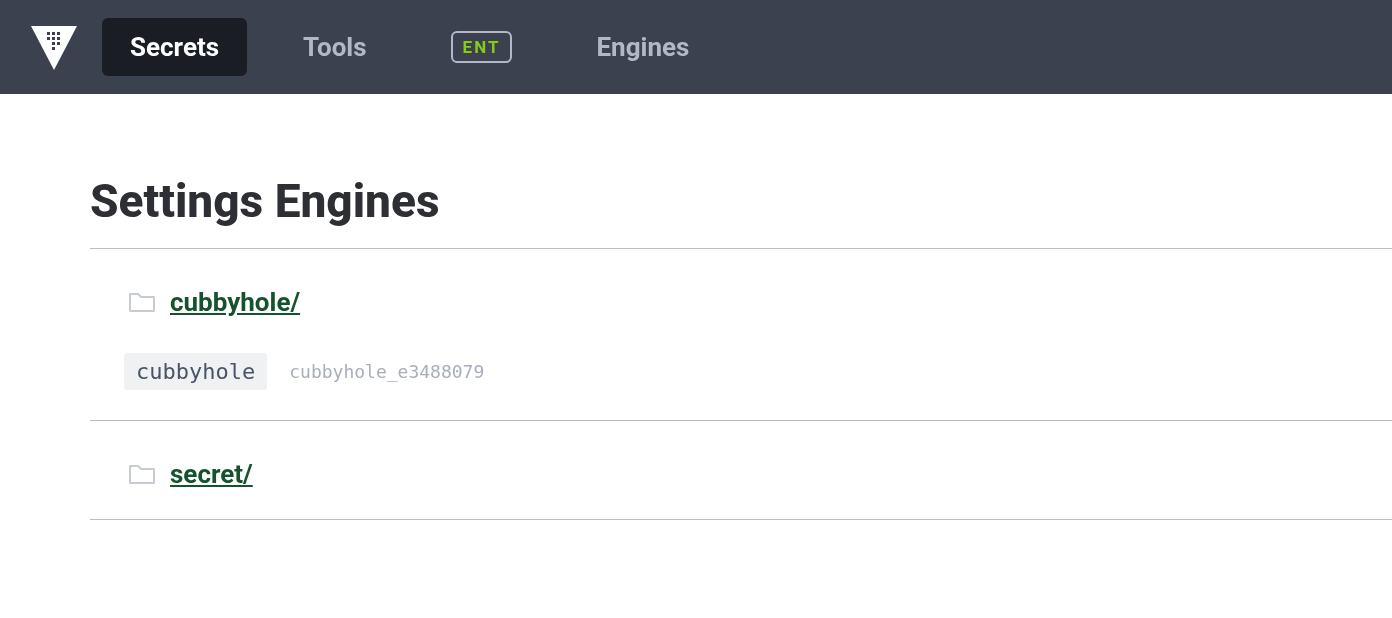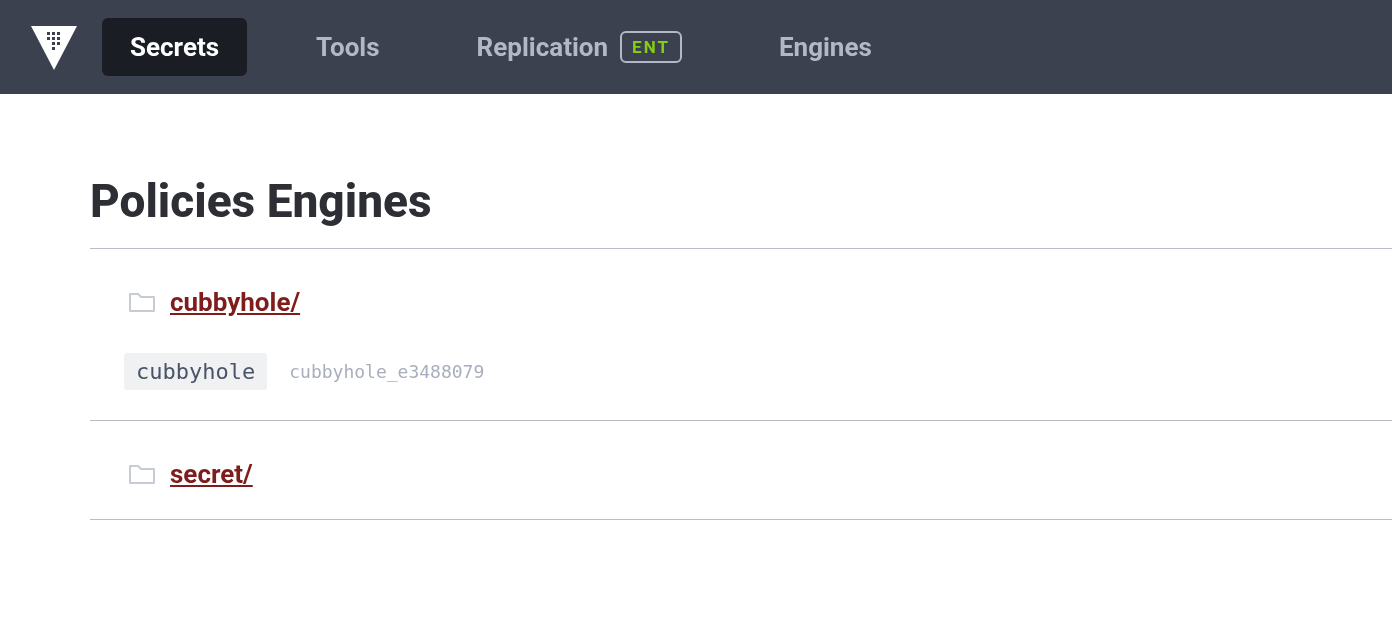--- a/index.html
+++ b/index.html
@@ -32,21 +32,21 @@
   .nav-item {
     color: #b2b8c6;
     font-size: 26px;
     font-weight: 700;
     padding: 14px 28px;
     border-radius: 6px;
     cursor: pointer;
     display: flex;
     align-items: center;
     gap: 12px;
-    margin-right: 41px;
+    margin-right: 28px;
   }
   .nav-item.active {
     background: #1a1d24;
     color: #ffffff;
   }
   .ent-badge {
     border: 2px solid #b2b8c6;
     border-radius: 6px;
     font-size: 17px;
     font-weight: 700;
@@ -77,21 +77,21 @@
     gap: 14px;
   }
   .folder-icon {
     width: 28px;
     height: 24px;
     flex-shrink: 0;
   }
   .engine-name {
     font-size: 26px;
     font-weight: 700;
-    color: #7f1d1d;
+    color: #14532d;
     text-decoration: underline;
     cursor: pointer;
   }
   .engine-meta {
     display: flex;
     align-items: center;
     gap: 22px;
     margin-top: 36px;
     margin-left: -4px;
   }
@@ -130,31 +130,30 @@
     </svg>
   </div>
   <div class="nav-items">
     <div class="nav-item active">
       <span>Secrets</span>
     </div>
     <div class="nav-item">
       <span>Tools</span>
     </div>
     <div class="nav-item">
-      <span>Replication</span>
       <span class="ent-badge">ENT</span>
     </div>
     <div class="nav-item">
       <span>Engines</span>
     </div>
   </div>
 </div>
 
 <div class="main">
-  <h1 class="page-title">Policies Engines</h1>
+  <h1 class="page-title">Settings Engines</h1>
   <div class="divider"></div>
 
   <div class="engine-row">
     <div class="engine-header">
       <svg class="folder-icon" viewBox="0 0 28 24">
         <path d="M2 4 L10 4 L13 7 L26 7 L26 21 L2 21 Z" fill="none" stroke="#c7cbd4" stroke-width="2" stroke-linejoin="round"></path>
       </svg>
       <a class="engine-name">cubbyhole/</a>
     </div>
     <div class="engine-meta">

